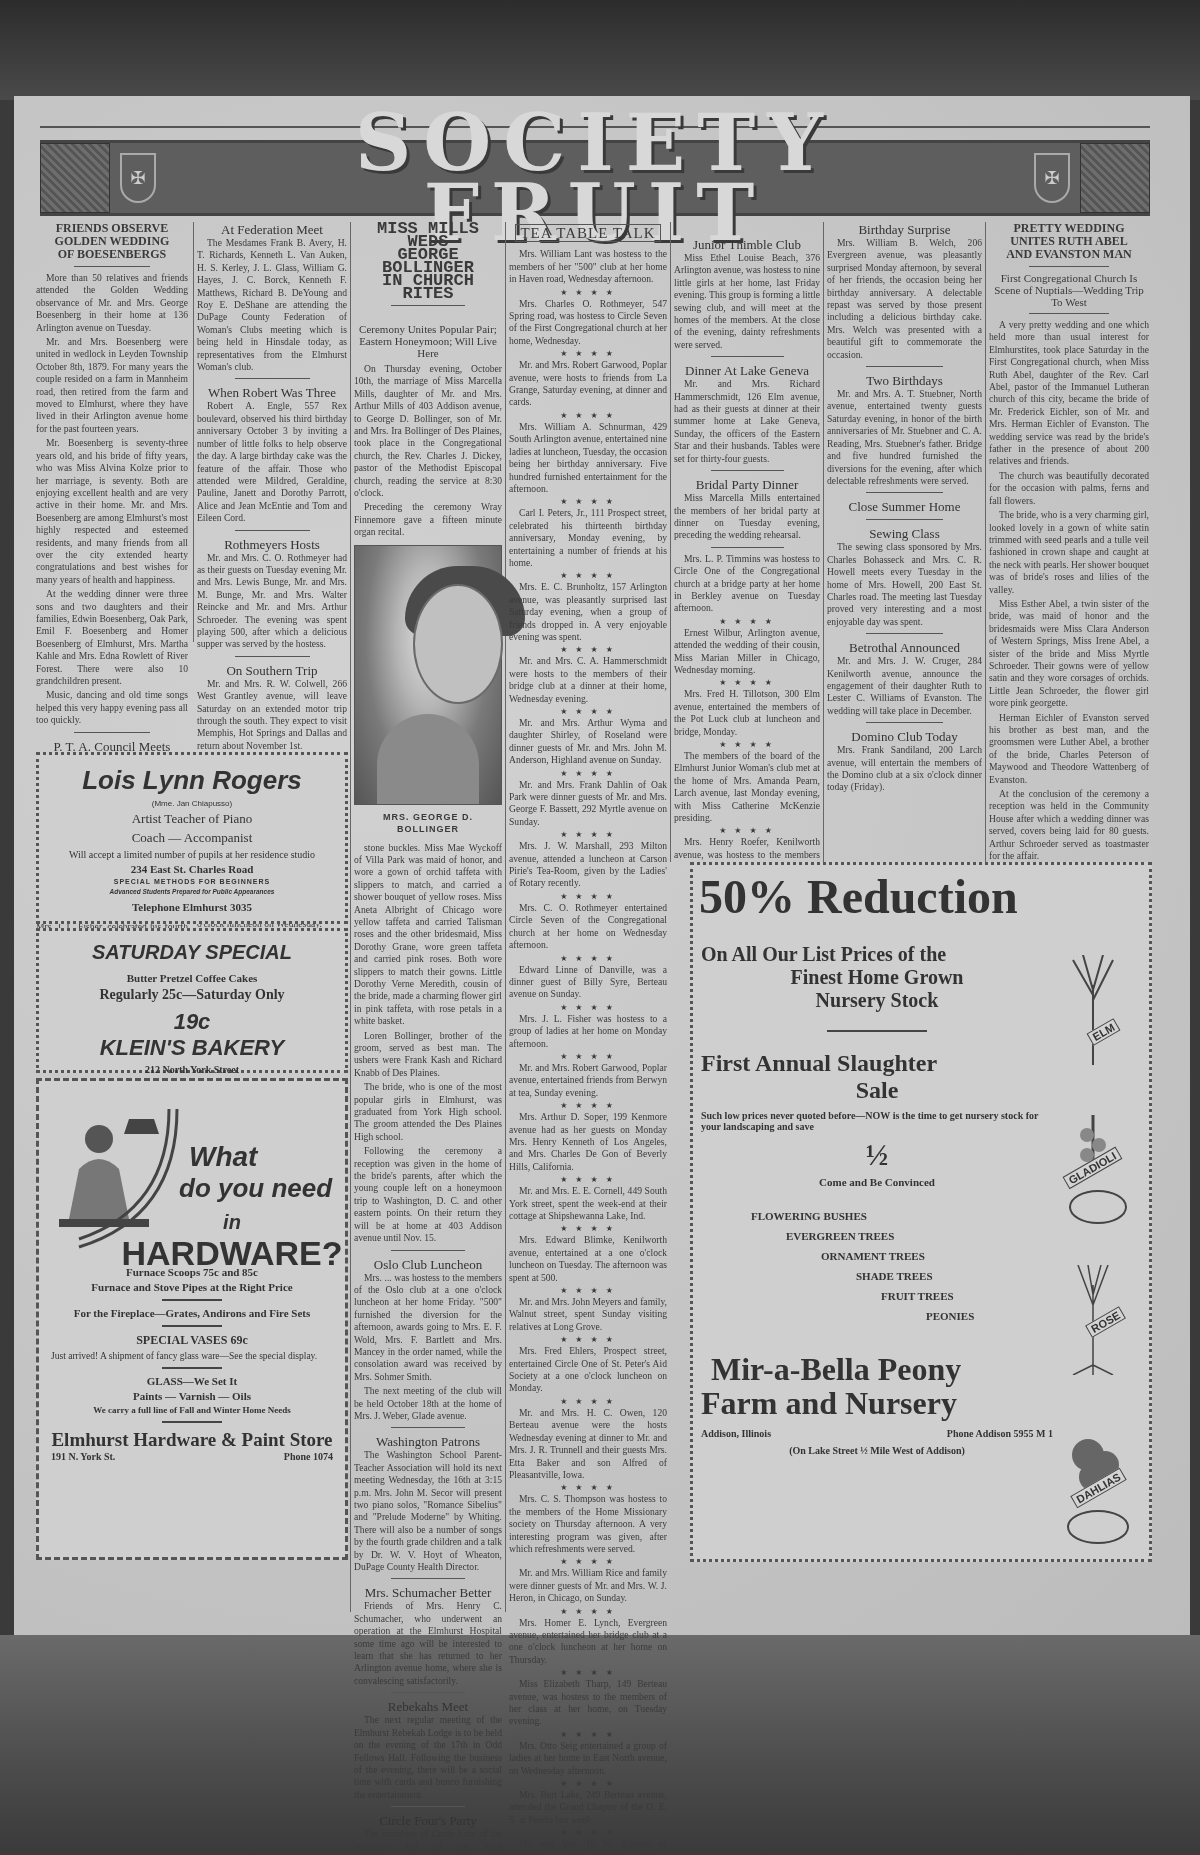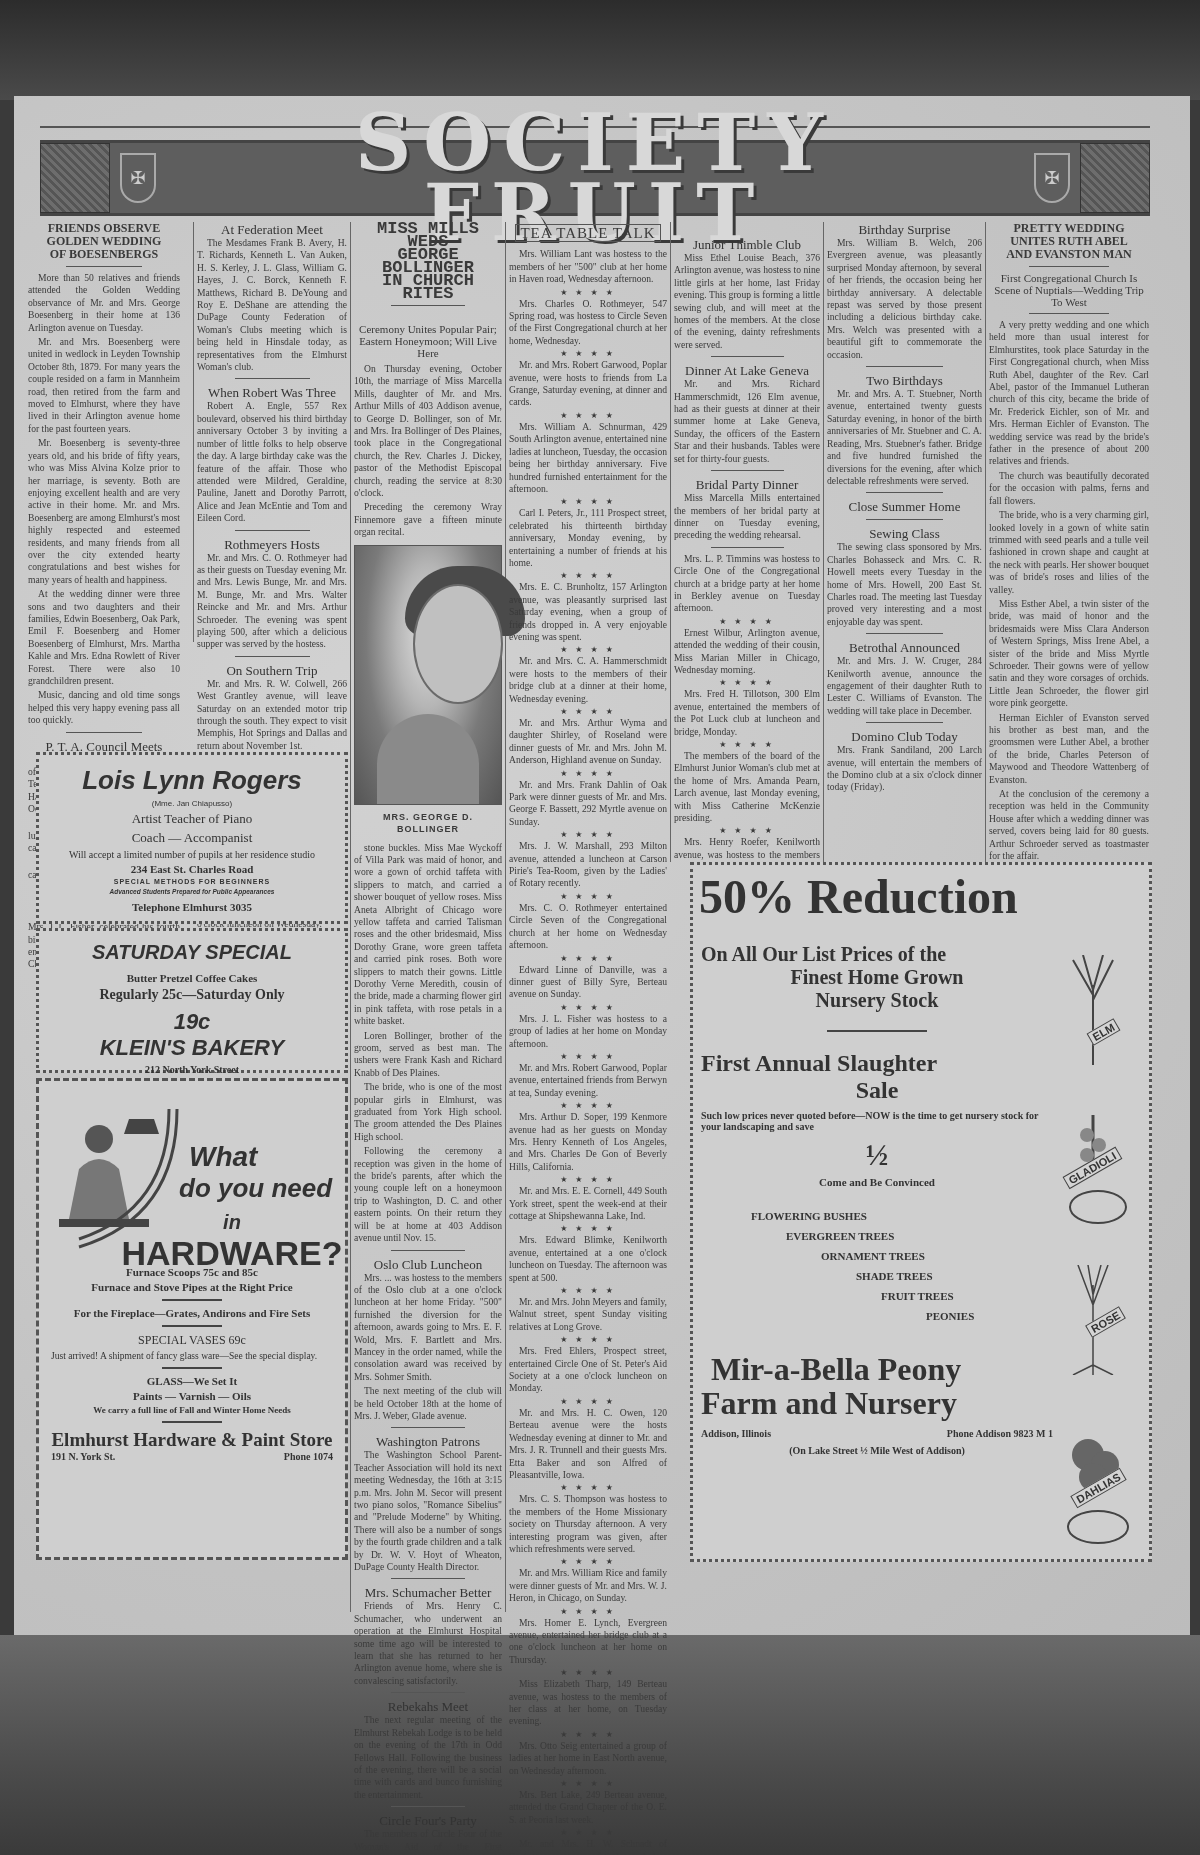--- a/index.html
+++ b/index.html
@@ -73,21 +73,21 @@
   <div class="mast-art"></div>
 </div>
 
 <div class="vline" style="left:193px;height:420px"></div>
 <div class="vline" style="left:350px;height:1390px"></div>
 <div class="vline" style="left:505px;height:1390px"></div>
 <div class="vline" style="left:670px;height:640px"></div>
 <div class="vline" style="left:823px;height:640px"></div>
 <div class="vline" style="left:985px;height:640px"></div>
 
-<div class="col" style="left:28px;width:152px;font-family:Liberation Serif, serif;">
+<div class="col" style="left:36px;width:152px;font-family:Liberation Serif, serif;">
   <div class="h-big" style="font-size:12px;line-height:13px;">
     <div>FRIENDS OBSERVE</div>
     <div>GOLDEN WEDDING</div>
     <div>OF BOESENBERGS</div>
   </div>
   <div class="sep"></div>
   <p class="para">More than 50 relatives and friends attended the Golden Wedding observance of Mr. and Mrs. George Boesenberg in their home at 136 Arlington avenue on Tuesday.</p>
   <p class="para">Mr. and Mrs. Boesenberg were united in wedlock in Leyden Township October 8th, 1879. For many years the couple resided on a farm in Mannheim road, then retired from the farm and moved to Elmhurst, where they have lived in their Arlington avenue home for the past fourteen years.</p>
   <p class="para">Mr. Boesenberg is seventy-three years old, and his bride of fifty years, who was Miss Alvina Kolze prior to her marriage, is seventy. Both are enjoying excellent health and are very active in their home. Mr. and Mrs. Boesenberg are among Elmhurst's most highly respected and esteemed residents, and many friends from all over the city extended hearty congratulations and best wishes for many years of health and happiness.</p>
   <p class="para">At the wedding dinner were three sons and two daughters and their families, Edwin Boesenberg, Oak Park, Emil F. Boesenberg and Homer Boesenberg of Elmhurst, Mrs. Martha Kahle and Mrs. Edna Rowlett of River Forest. There were also 10 grandchildren present.</p>
@@ -320,21 +320,21 @@
   <div style="position:absolute;left:80px;top:130px;font-family:'Liberation Sans',sans-serif;font-weight:bold;">
     <span class="big-italic" style="font-size:20px;">in</span>
     <span style="font-size:34px;">HARDWARE?</span>
   </div>
   <div style="position:absolute;left:0;top:182px;width:100%;">
     <div class="line" style="font-size:11px;font-weight:bold;">Furnace Scoops 75c and 85c</div>
     <div class="line" style="font-size:11px;font-weight:bold;">Furnace and Stove Pipes at the Right Price</div>
     <div class="dash"></div>
     <div class="line" style="font-size:11px;font-weight:bold;">For the Fireplace—Grates, Andirons and Fire Sets</div>
     <div class="dash"></div>
-    <div class="line" style="font-size:12px;font-weight:normal;">SPECIAL VASES 69c</div>
+    <div class="line" style="font-size:12px;font-weight:bold;">SPECIAL VASES 69c</div>
     <div class="line" style="font-size:9.5px;text-align:left;padding:0 12px;">Just arrived! A shipment of fancy glass ware—See the special display.</div>
     <div class="dash"></div>
     <div class="line" style="font-size:11px;font-weight:bold;">GLASS—We Set It</div>
     <div class="line" style="font-size:11px;font-weight:bold;">Paints — Varnish — Oils</div>
     <div class="line" style="font-size:9px;font-weight:bold;">We carry a full line of Fall and Winter Home Needs</div>
     <div class="dash"></div>
     <div style="font-size:19px;font-weight:bold;margin-top:4px;">Elmhurst Hardware &amp; Paint Store</div>
     <div style="display:flex;justify-content:space-between;padding:0 12px;font-size:10px;font-weight:bold;">
       <span>191 N. York St.</span>
       <span>Phone 1074</span>
@@ -359,21 +359,21 @@
       <div style="padding-left:85px;">EVERGREEN TREES</div>
       <div style="padding-left:120px;">ORNAMENT TREES</div>
       <div style="padding-left:155px;">SHADE TREES</div>
       <div style="padding-left:180px;">FRUIT TREES</div>
       <div style="padding-left:225px;">PEONIES</div>
     </div>
     <div style="font-size:32px;font-weight:bold;margin-top:26px;line-height:34px;padding-left:10px;">Mir-a-Bella Peony</div>
     <div style="font-size:32px;font-weight:bold;line-height:34px;">Farm and Nursery</div>
     <div style="display:flex;justify-content:space-between;font-size:10px;font-weight:bold;margin-top:8px;">
       <span>Addison, Illinois</span>
-      <span>Phone Addison 9823 M 1</span>
+      <span>Phone Addison 5955 M 1</span>
     </div>
     <div style="font-size:10px;font-weight:bold;text-align:center;margin-top:6px;">(On Lake Street ½ Mile West of Addison)</div>
   </div>
 
   <svg class="nursery-art" style="top:90px;" viewBox="0 0 80 110">
     <path d="M40 110 L40 30 M40 40 L20 5 M40 45 L60 5 M40 35 L30 0 M40 35 L50 0" stroke="#444" stroke-width="2" fill="none"></path>
   </svg>
   <div class="tag" style="right:30px;top:160px;">ELM</div>
   <svg class="nursery-art" style="top:250px;" viewBox="0 0 80 110">
     <path d="M40 0 L40 60" stroke="#444" stroke-width="3"></path>

